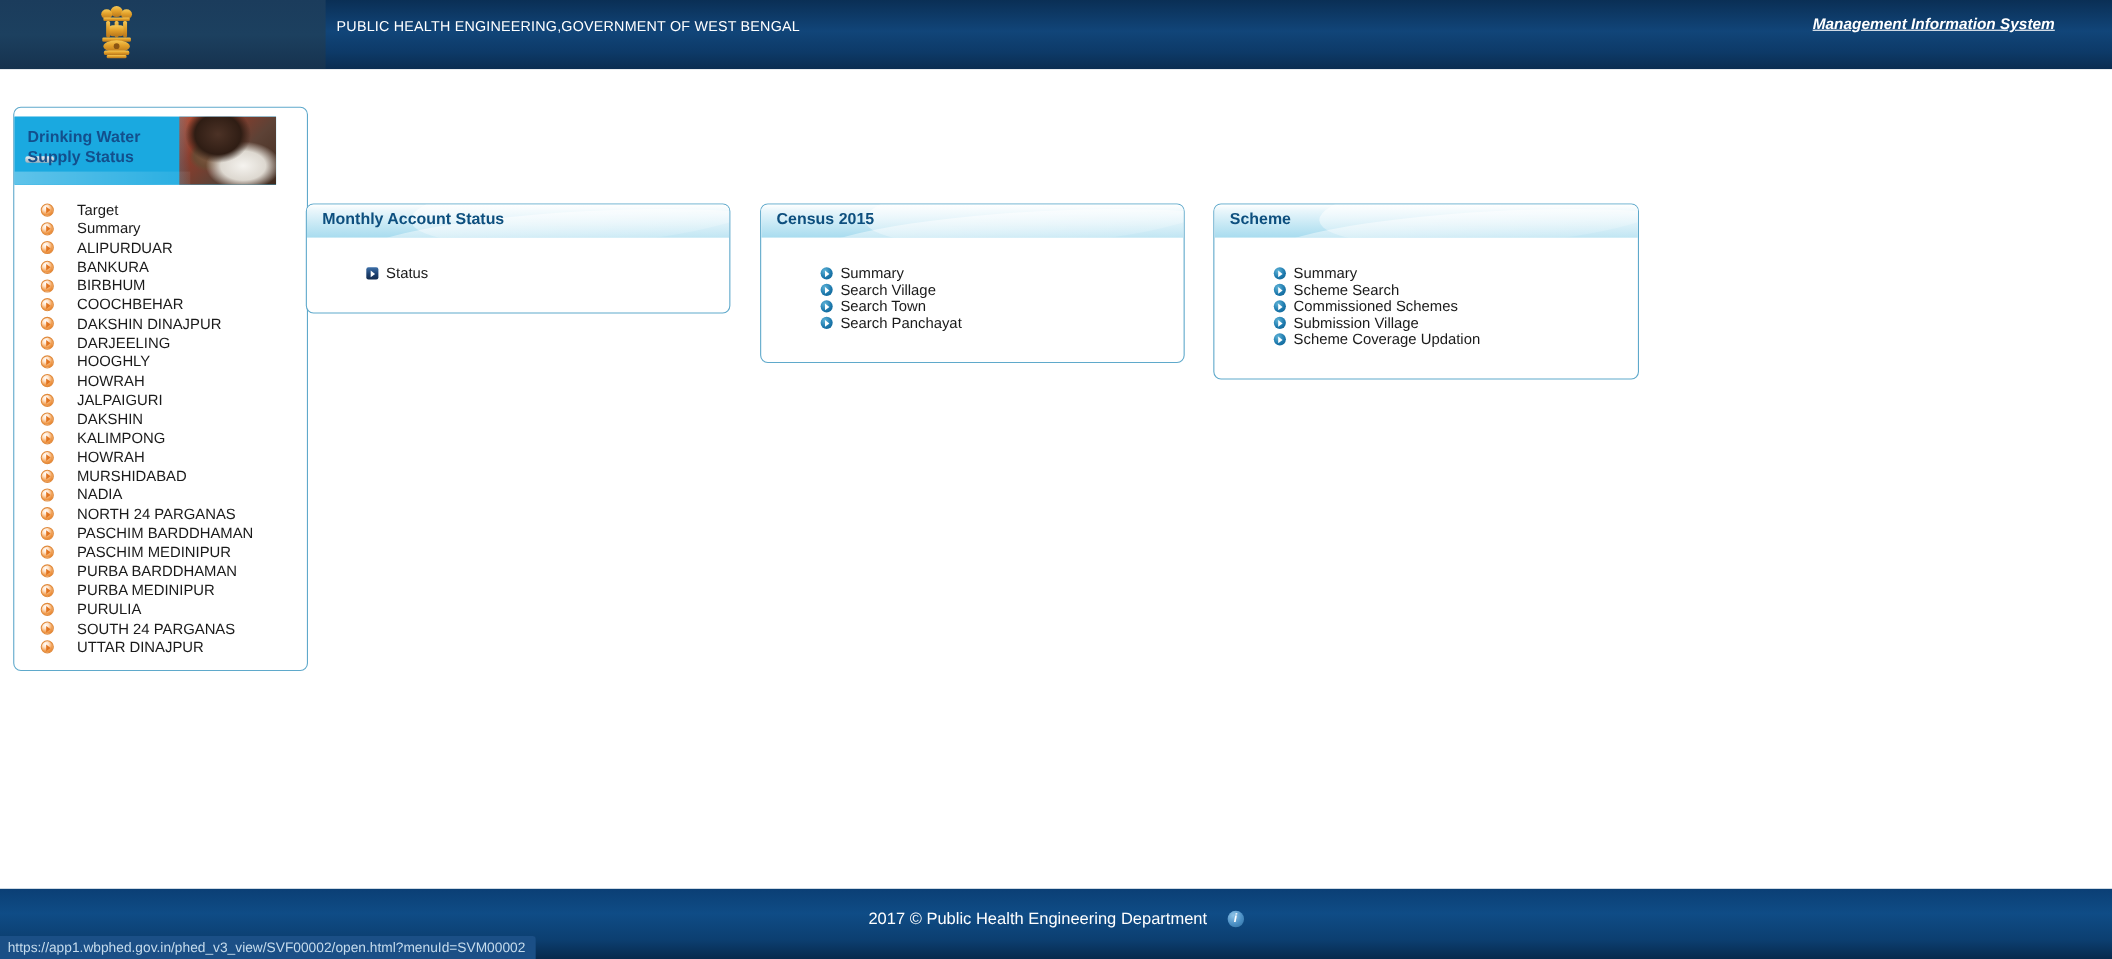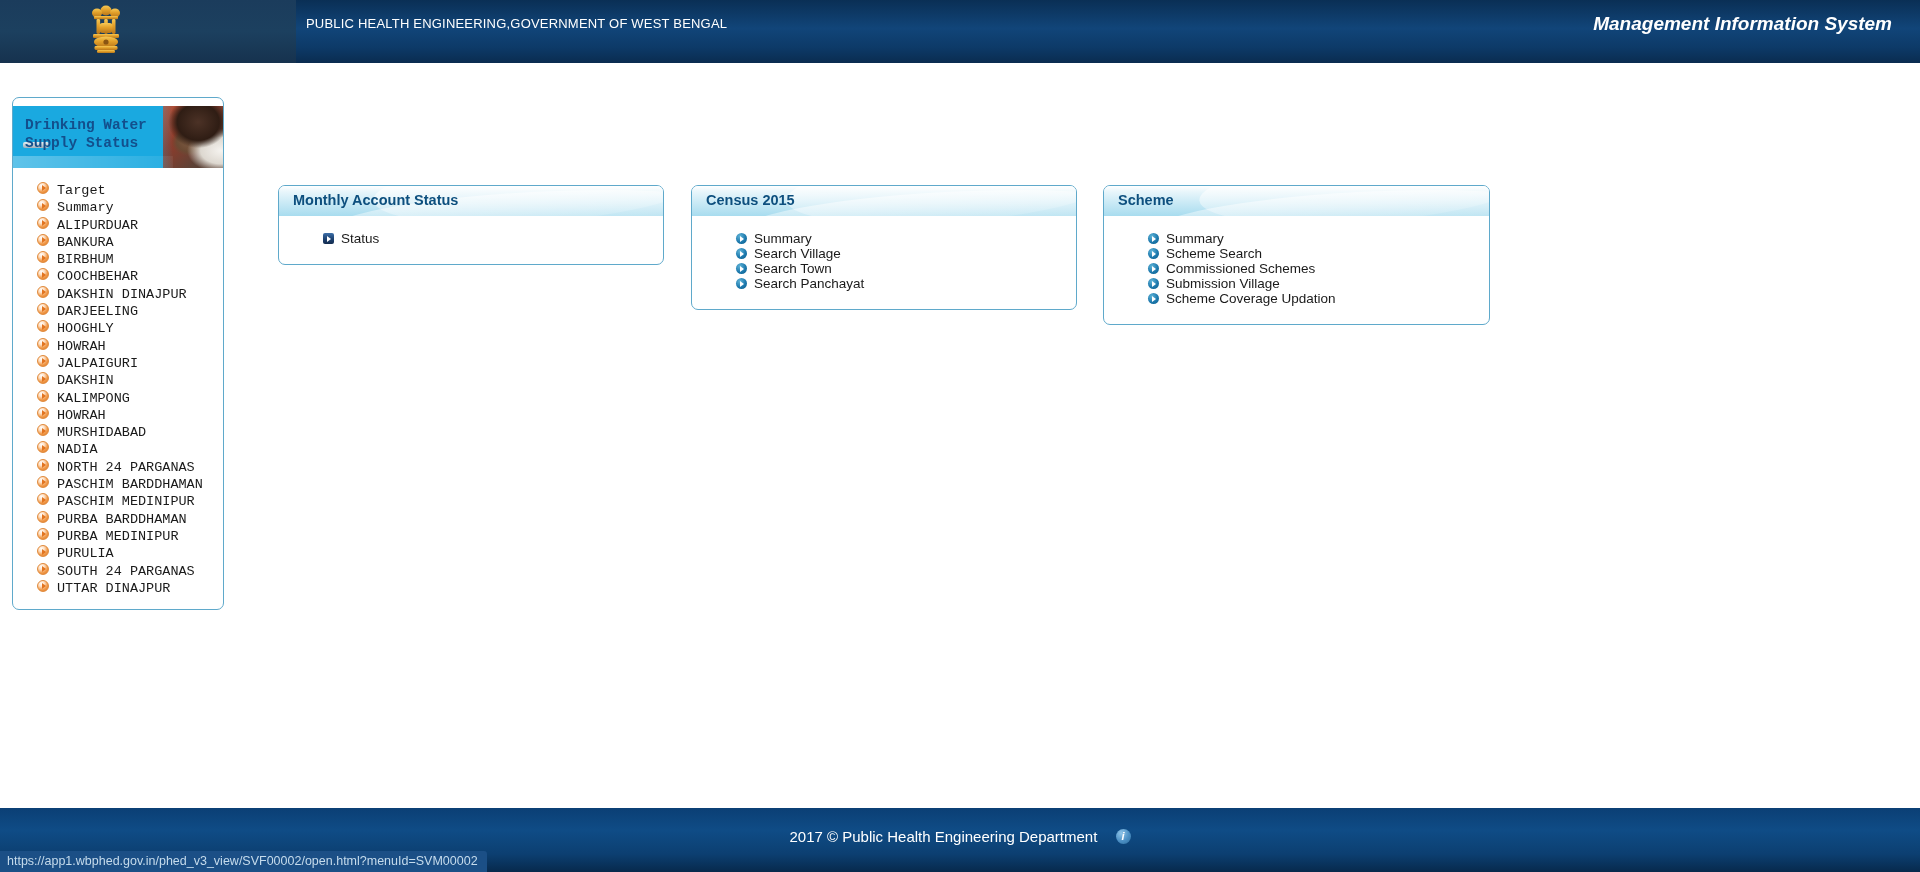--- a/index.html
+++ b/index.html
@@ -34,26 +34,27 @@
   .header-title {
     position: absolute;
     left: 306px; top: 16px;
     font-size: 13px;
     letter-spacing: 0.2px;
     color: #ffffff;
     white-space: nowrap;
   }
   .header-mis {
     position: absolute;
-    right: 28px; top: 13px;
-    font-size: 19px;
+    right: 52px; top: 13px;
+    font-size: 14px;
     font-weight: bold;
     font-style: italic;
     color: #ffffff;
     white-space: nowrap;
+    text-decoration: underline;
   }
 
   
   .content {
     position: absolute;
     left: 0; top: 63px;
     width: 1920px; height: 745px;
     background: #ffffff;
   }
 
@@ -98,21 +99,21 @@
     font-weight: bold;
     color: #0d4f7e;
     z-index: 3;
     white-space: nowrap;
   }
   .panel-body {
     padding: 9px 0 12px 0;
   }
 
   
-  .blue-list { margin: 6px; padding: 0; list-style: none; }
+  .blue-list { margin: 16px; padding: 0; list-style: none; }
   .blue-item {
     display: flex;
     align-items: center;
     height: 15px;
     margin: 0 0 0 38px;
     padding: 0;
     cursor: pointer;
   }
   .blue-item + .blue-item { margin-top: 0px; }
   .icon-blue {
@@ -154,22 +155,21 @@
     left: 4px; top: 2.6px;
     width: 0; height: 0;
     border-left: 4px solid #ffffff;
     border-top: 3px solid transparent;
     border-bottom: 3px solid transparent;
   }
 
   
   #sidebar-panel {
     left: 12px; top: 34px;
-    width: 212px;
-    font-family: Liberation Mono, monospace;
+    width: 268px;
   }
   .banner {
     position: relative;
     margin: 8px 0 0 0;
     width: 238px; height: 62px;
     overflow: hidden;
     background: #1aa9e0;
   }
   .banner-photo {
     position: absolute;
@@ -210,24 +210,25 @@
     width: 160px; height: 12px;
     background: linear-gradient(to right, rgba(255,255,255,0.30), rgba(255,255,255,0.06));
     z-index: 3;
   }
   .sidebar-list {
     margin: 0; padding: 14px 0 12px 0;
     list-style: none;
   }
   .side-item {
     display: flex;
-    align-items: flex-start;
+    align-items: center;
     height: 17.3px;
     margin-left: 24px;
     cursor: pointer;
+    gap: 13px;
   }
   .icon-orange {
     flex: 0 0 auto;
     width: 12px; height: 12px;
     margin-right: 8px;
     border-radius: 50%;
     background: radial-gradient(circle at 35% 28%, #ffffff 0%, #ffe3c9 28%, #f09a4a 62%, #e2741f 100%);
     border: 1px solid #e08a3c;
     position: relative;
   }

